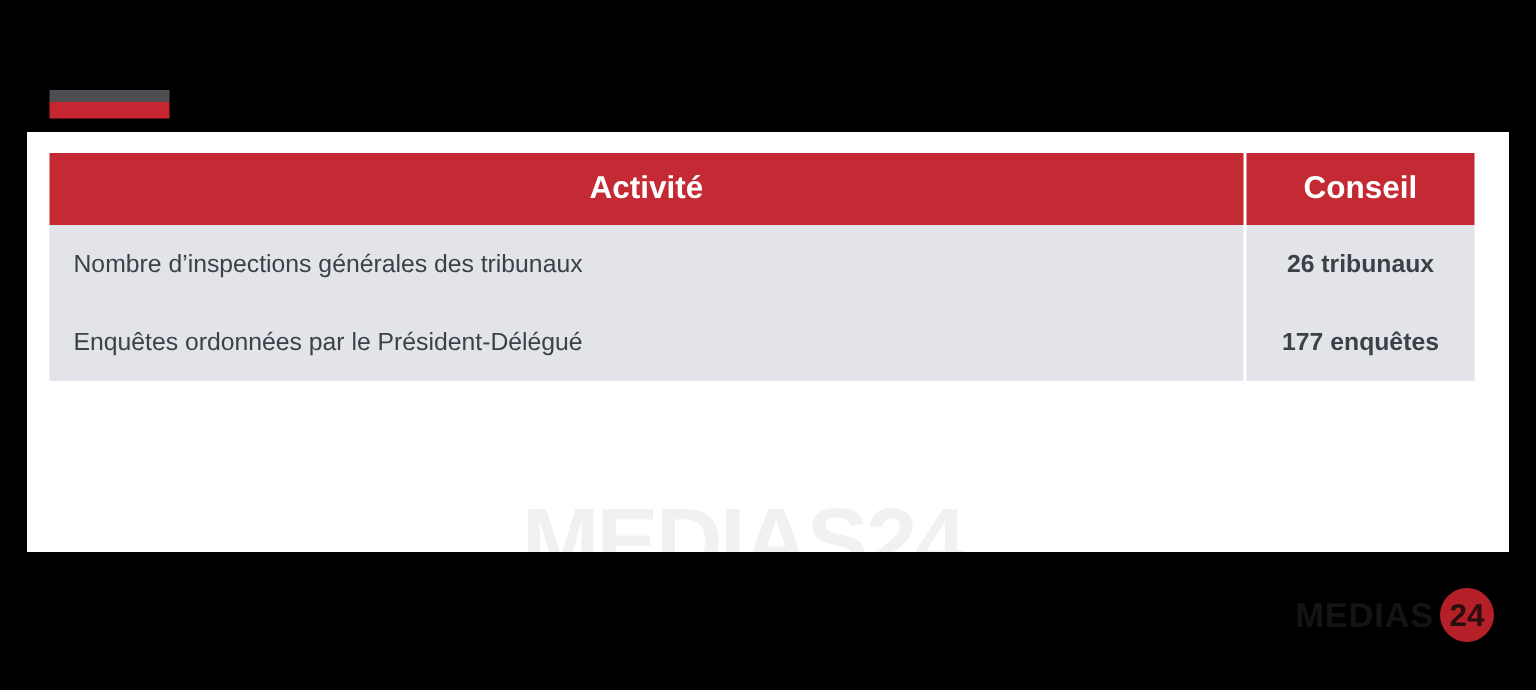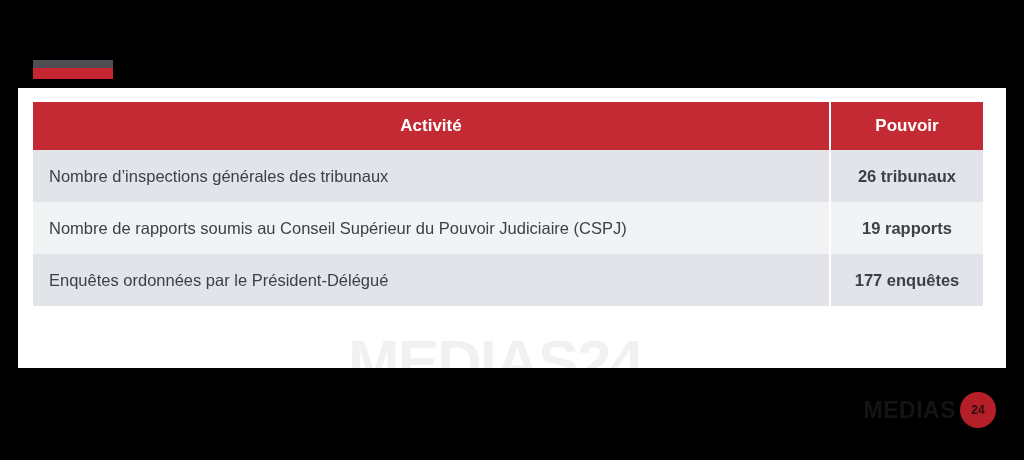--- a/index.html
+++ b/index.html
@@ -71,21 +71,21 @@
     border-collapse: collapse;
     table-layout: fixed;
     z-index: 3;
   }
   #activity-table col.col-activity { width: 797px; }
   #activity-table col.col-number   { width: 153px; }
 
   #activity-table thead th {
     background: #c42a33;
     color: #ffffff;
-    font-size: 17px;
+    font-size: 21px;
     font-weight: bold;
     text-align: center;
     height: 48px;
     padding: 0;
     border: 0;
   }
   #activity-table thead th.th-activity {
     border-right: 2px solid #ffffff;
   }
 
@@ -130,21 +130,21 @@
     position: relative;
     width: 36px;
     height: 36px;
     border-radius: 50%;
     background: #b51f28;
     display: flex;
     align-items: center;
     justify-content: center;
   }
   #brand-logo .brand-badge-text {
-    font-size: 12px;
+    font-size: 21px;
     font-weight: bold;
     color: #2a0d0f;
     line-height: 1;
   }
 </style>
 </head>
 <body>
 
 <div id="caption-block">
   <div class="cap-gray"></div>
@@ -156,31 +156,27 @@
   <div id="watermark">MEDIAS24</div>
 
   <table id="activity-table">
     <colgroup>
       <col class="col-activity">
       <col class="col-number">
     </colgroup>
     <thead>
       <tr>
         <th class="th-activity">Activité</th>
-        <th class="th-number">Pouvoir</th>
+        <th class="th-number">Conseil</th>
       </tr>
     </thead>
     <tbody>
       <tr class="row-odd">
         <td class="cell-activity">Nombre d’inspections générales des tribunaux</td>
         <td class="cell-number">26 tribunaux</td>
-      </tr>
-      <tr class="row-even">
-        <td class="cell-activity">Nombre de rapports soumis au Conseil Supérieur du Pouvoir Judiciaire (CSPJ)</td>
-        <td class="cell-number">19 rapports</td>
       </tr>
       <tr class="row-odd">
         <td class="cell-activity">Enquêtes ordonnées par le Président-Délégué</td>
         <td class="cell-number">177 enquêtes</td>
       </tr>
     </tbody>
   </table>
 </div>
 
 <div id="brand-logo">

